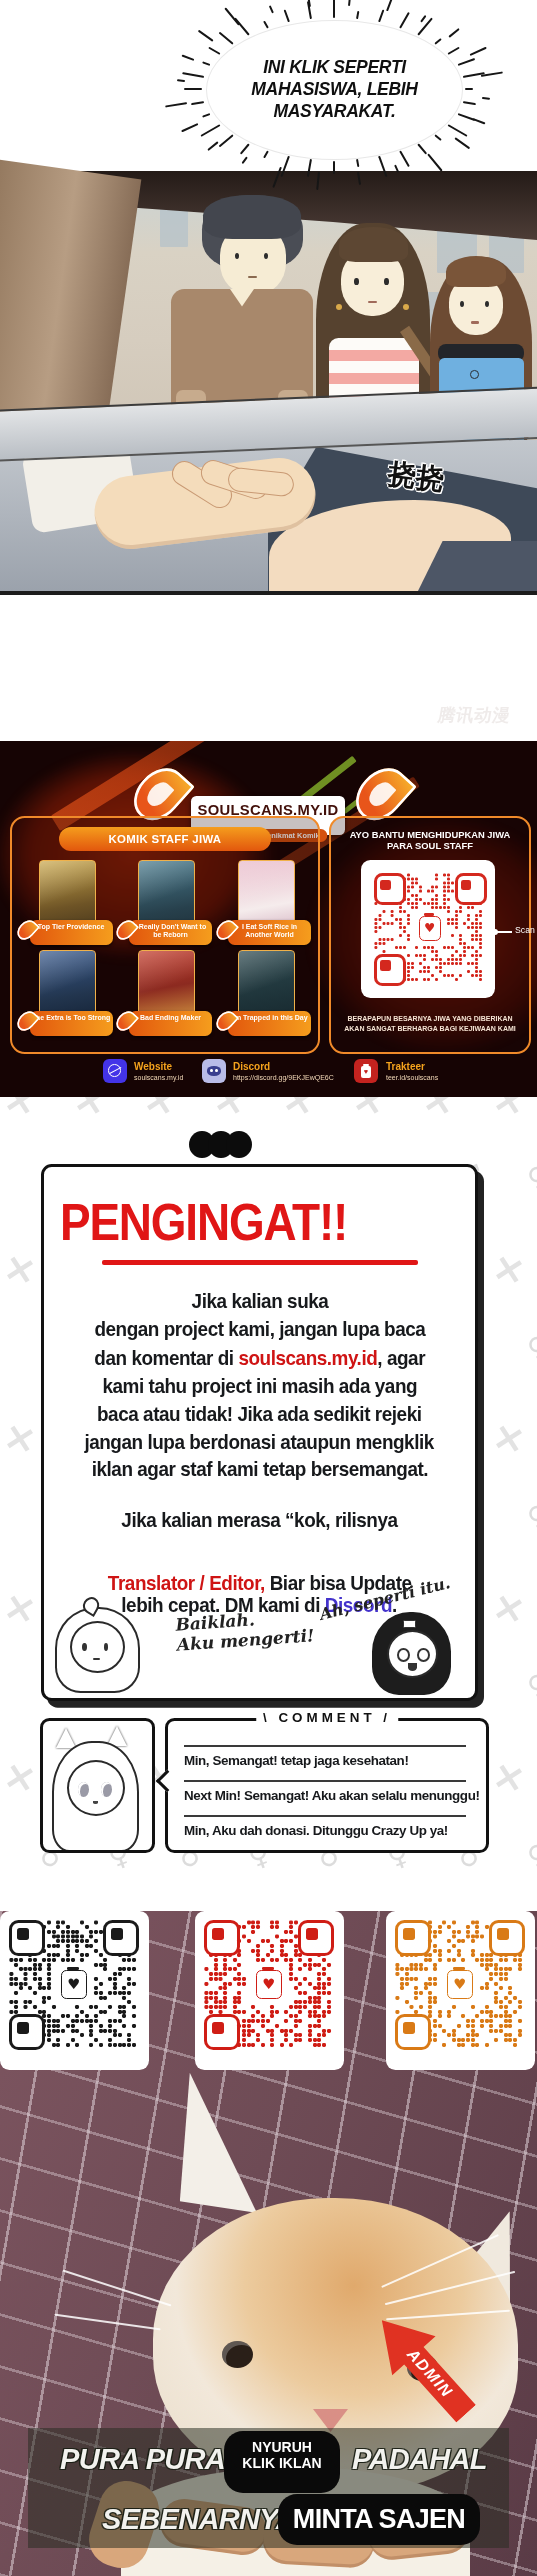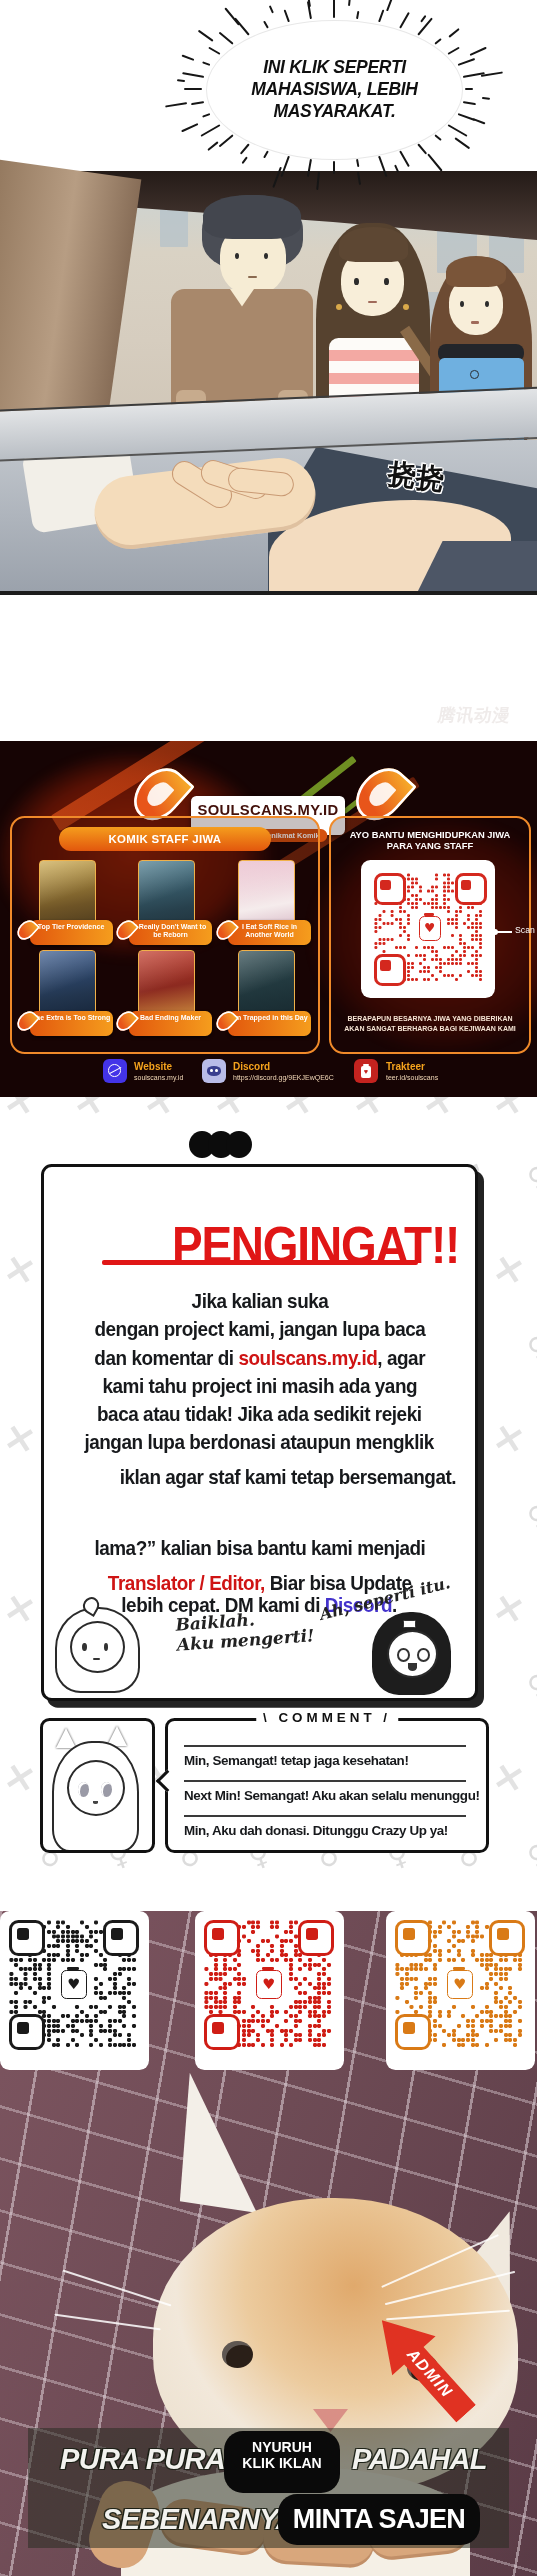--- a/index.html
+++ b/index.html
@@ -75,22 +75,22 @@
   .flabel{position:absolute;font:800 10px "Liberation Sans",sans-serif;color:#f5a31d;}
   .furl{position:absolute;font:400 7px "Liberation Sans",sans-serif;color:#f3d9b8;white-space:nowrap;}
 
   
   .reminder{left:0;top:1097px;width:537px;height:814px;background:#fff;overflow:hidden;}
   .pg{position:absolute;font:700 39px "DejaVu Sans",sans-serif;color:#e3e3e3;transform:rotate(12deg);}
   .pg2{font-size:28px;color:#dcdcdc;transform:rotate(-20deg);}
   .dot3{position:absolute;width:25.5px;height:27px;border-radius:50%;background:#0c0c0c;}
   .rem-card{left:41px;top:67px;width:431px;height:531px;background:#fff;border:3.4px solid #111;
     border-radius:10.7px;box-shadow:6px 6.7px 0 rgba(10,10,10,.9);z-index:2;}
-  .rem-title{position:absolute;left:0;top:25.5px;width:100%;text-align:right;
-    font:800 51px "Liberation Sans",sans-serif;color:#e01616;letter-spacing:-1.3px;margin-top:23px;}
+  .rem-title{position:absolute;left:0;top:25.5px;width:100%;text-align:left;
+    font:800 51px "Liberation Sans",sans-serif;color:#e01616;letter-spacing:-1.3px;}
   .rem-underline{position:absolute;left:58px;top:93px;width:316px;height:4.7px;background:#e01616;border-radius:2px;}
   .pline{position:absolute;left:0;width:100%;text-align:center;font:800 21px "Liberation Sans",sans-serif;
     color:#17191c;letter-spacing:-0.5px;white-space:nowrap;}
   .red{color:#cf1414;} .blue{color:#4433cc;}
   .hand{font:italic 600 17px "DejaVu Serif",serif;color:#222;}
   .chibi-face{position:absolute;background:#fff;border:2px solid #2a2a2a;border-radius:50%;}
   .chibi-hair{position:absolute;background:#fff;border:2px solid #2a2a2a;}
   .chibi-hair.dark{background:#1d1d1d;border-color:#1d1d1d;}
   .ceye{position:absolute;width:4.7px;height:8px;background:#333;border-radius:50%;}
   
@@ -300,21 +300,21 @@
       <div class="mini-flame" style="left:6.7px;top:192px;"></div>
       <div class="mini-flame" style="left:106px;top:192px;"></div>
       <div class="mini-flame" style="left:206px;top:192px;"></div>
       <div class="pill" style="left:17.5px;top:193px;">The Extra is Too Strong</div>
       <div class="pill" style="left:117px;top:193px;">Bad Ending Maker</div>
       <div class="pill" style="left:216px;top:193px;">I'm Trapped in this Day</div>
     </div>
 
     <div class="card" style="left:329px;top:75px;width:198px;height:234px;">
       <div class="donate-title" style="position:absolute;left:0;top:10.7px;width:100%;">AYO BANTU MENGHIDUPKAN JIWA</div>
-      <div class="donate-title" style="position:absolute;left:0;top:22px;width:100%;">PARA YANG STAFF</div>
+      <div class="donate-title" style="position:absolute;left:0;top:22px;width:100%;">PARA SOUL STAFF</div>
       <div class="qrbox" style="left:29.6px;top:42px;width:134px;height:138px;">
           <div class="qdot" style="height: 3px; width: 3px; left: 0px; top: 0px; box-shadow: rgb(212, 40, 30) 46px 13.4px 0px 0px, rgb(212, 40, 30) 74px 13.4px 0px 0px, rgb(212, 40, 30) 82px 13.4px 0px 0px, rgb(212, 40, 30) 86px 13.4px 0px 0px, rgb(212, 40, 30) 42px 17.5px 0px 0px, rgb(212, 40, 30) 46px 17.5px 0px 0px, rgb(212, 40, 30) 50px 17.5px 0px 0px, rgb(212, 40, 30) 54px 17.5px 0px 0px, rgb(212, 40, 30) 74px 17.5px 0px 0px, rgb(212, 40, 30) 86px 17.5px 0px 0px, rgb(212, 40, 30) 42px 21.5px 0px 0px, rgb(212, 40, 30) 50px 21.5px 0px 0px, rgb(212, 40, 30) 54px 21.5px 0px 0px, rgb(212, 40, 30) 82px 21.5px 0px 0px, rgb(212, 40, 30) 86px 21.5px 0px 0px, rgb(212, 40, 30) 90px 21.5px 0px 0px, rgb(212, 40, 30) 46px 25.5px 0px 0px, rgb(212, 40, 30) 50px 25.5px 0px 0px, rgb(212, 40, 30) 58px 25.5px 0px 0px, rgb(212, 40, 30) 70px 25.5px 0px 0px, rgb(212, 40, 30) 74px 25.5px 0px 0px, rgb(212, 40, 30) 82px 25.5px 0px 0px, rgb(212, 40, 30) 86px 25.5px 0px 0px, rgb(212, 40, 30) 46px 29.6px 0px 0px, rgb(212, 40, 30) 58px 29.6px 0px 0px, rgb(212, 40, 30) 66px 29.6px 0px 0px, rgb(212, 40, 30) 70px 29.6px 0px 0px, rgb(212, 40, 30) 82px 29.6px 0px 0px, rgb(212, 40, 30) 86px 29.6px 0px 0px, rgb(212, 40, 30) 90px 29.6px 0px 0px, rgb(212, 40, 30) 42px 34px 0px 0px, rgb(212, 40, 30) 50px 34px 0px 0px, rgb(212, 40, 30) 54px 34px 0px 0px, rgb(212, 40, 30) 74px 34px 0px 0px, rgb(212, 40, 30) 82px 34px 0px 0px, rgb(212, 40, 30) 42px 38px 0px 0px, rgb(212, 40, 30) 46px 38px 0px 0px, rgb(212, 40, 30) 54px 38px 0px 0px, rgb(212, 40, 30) 58px 38px 0px 0px, rgb(212, 40, 30) 70px 38px 0px 0px, rgb(212, 40, 30) 74px 38px 0px 0px, rgb(212, 40, 30) 82px 38px 0px 0px, rgb(212, 40, 30) 86px 38px 0px 0px, rgb(212, 40, 30) 13.4px 42px 0px 0px, rgb(212, 40, 30) 21.5px 42px 0px 0px, rgb(212, 40, 30) 34px 42px 0px 0px, rgb(212, 40, 30) 38px 42px 0px 0px, rgb(212, 40, 30) 46px 42px 0px 0px, rgb(212, 40, 30) 50px 42px 0px 0px, rgb(212, 40, 30) 54px 42px 0px 0px, rgb(212, 40, 30) 62px 42px 0px 0px, rgb(212, 40, 30) 66px 42px 0px 0px, rgb(212, 40, 30) 70px 42px 0px 0px, rgb(212, 40, 30) 74px 42px 0px 0px, rgb(212, 40, 30) 82px 42px 0px 0px, rgb(212, 40, 30) 106px 42px 0px 0px, rgb(212, 40, 30) 110px 42px 0px 0px, rgb(212, 40, 30) 118px 42px 0px 0px, rgb(212, 40, 30) 38px 46px 0px 0px, rgb(212, 40, 30) 50px 46px 0px 0px, rgb(212, 40, 30) 54px 46px 0px 0px, rgb(212, 40, 30) 70px 46px 0px 0px, rgb(212, 40, 30) 74px 46px 0px 0px, rgb(212, 40, 30) 78px 46px 0px 0px, rgb(212, 40, 30) 82px 46px 0px 0px, rgb(212, 40, 30) 86px 46px 0px 0px, rgb(212, 40, 30) 98px 46px 0px 0px, rgb(212, 40, 30) 106px 46px 0px 0px, rgb(212, 40, 30) 110px 46px 0px 0px, rgb(212, 40, 30) 21.5px 50px 0px 0px, rgb(212, 40, 30) 29.6px 50px 0px 0px, rgb(212, 40, 30) 38px 50px 0px 0px, rgb(212, 40, 30) 42px 50px 0px 0px, rgb(212, 40, 30) 86px 50px 0px 0px, rgb(212, 40, 30) 94px 50px 0px 0px, rgb(212, 40, 30) 98px 50px 0px 0px, rgb(212, 40, 30) 118px 50px 0px 0px, rgb(212, 40, 30) 17.5px 54px 0px 0px, rgb(212, 40, 30) 29.6px 54px 0px 0px, rgb(212, 40, 30) 46px 54px 0px 0px, rgb(212, 40, 30) 94px 54px 0px 0px, rgb(212, 40, 30) 106px 54px 0px 0px, rgb(212, 40, 30) 114px 54px 0px 0px, rgb(212, 40, 30) 118px 54px 0px 0px, rgb(212, 40, 30) 13.4px 58px 0px 0px, rgb(212, 40, 30) 17.5px 58px 0px 0px, rgb(212, 40, 30) 34px 58px 0px 0px, rgb(212, 40, 30) 38px 58px 0px 0px, rgb(212, 40, 30) 46px 58px 0px 0px, rgb(212, 40, 30) 86px 58px 0px 0px, rgb(212, 40, 30) 90px 58px 0px 0px, rgb(212, 40, 30) 94px 58px 0px 0px, rgb(212, 40, 30) 106px 58px 0px 0px, rgb(212, 40, 30) 114px 58px 0px 0px, rgb(212, 40, 30) 13.4px 62px 0px 0px, rgb(212, 40, 30) 21.5px 62px 0px 0px, rgb(212, 40, 30) 25.5px 62px 0px 0px, rgb(212, 40, 30) 29.6px 62px 0px 0px, rgb(212, 40, 30) 38px 62px 0px 0px, rgb(212, 40, 30) 46px 62px 0px 0px, rgb(212, 40, 30) 86px 62px 0px 0px, rgb(212, 40, 30) 90px 62px 0px 0px, rgb(212, 40, 30) 94px 62px 0px 0px, rgb(212, 40, 30) 102px 62px 0px 0px, rgb(212, 40, 30) 110px 62px 0px 0px, rgb(212, 40, 30) 114px 62px 0px 0px, rgb(212, 40, 30) 118px 62px 0px 0px, rgb(212, 40, 30) 13.4px 66px 0px 0px, rgb(212, 40, 30) 17.5px 66px 0px 0px, rgb(212, 40, 30) 38px 66px 0px 0px, rgb(212, 40, 30) 42px 66px 0px 0px, rgb(212, 40, 30) 94px 66px 0px 0px, rgb(212, 40, 30) 106px 66px 0px 0px, rgb(212, 40, 30) 110px 66px 0px 0px, rgb(212, 40, 30) 114px 66px 0px 0px, rgb(212, 40, 30) 118px 66px 0px 0px, rgb(212, 40, 30) 13.4px 70px 0px 0px, rgb(212, 40, 30) 42px 70px 0px 0px, rgb(212, 40, 30) 114px 70px 0px 0px, rgb(212, 40, 30) 38px 74px 0px 0px, rgb(212, 40, 30) 46px 74px 0px 0px, rgb(212, 40, 30) 90px 74px 0px 0px, rgb(212, 40, 30) 98px 74px 0px 0px, rgb(212, 40, 30) 110px 74px 0px 0px, rgb(212, 40, 30) 114px 74px 0px 0px, rgb(212, 40, 30) 118px 74px 0px 0px, rgb(212, 40, 30) 17.5px 78px 0px 0px, rgb(212, 40, 30) 21.5px 78px 0px 0px, rgb(212, 40, 30) 25.5px 78px 0px 0px, rgb(212, 40, 30) 29.6px 78px 0px 0px, rgb(212, 40, 30) 46px 78px 0px 0px, rgb(212, 40, 30) 98px 78px 0px 0px, rgb(212, 40, 30) 110px 78px 0px 0px, rgb(212, 40, 30) 114px 78px 0px 0px, rgb(212, 40, 30) 118px 78px 0px 0px, rgb(212, 40, 30) 13.4px 82px 0px 0px, rgb(212, 40, 30) 17.5px 82px 0px 0px, rgb(212, 40, 30) 21.5px 82px 0px 0px, rgb(212, 40, 30) 98px 82px 0px 0px, rgb(212, 40, 30) 102px 82px 0px 0px, rgb(212, 40, 30) 118px 82px 0px 0px, rgb(212, 40, 30) 13.4px 86px 0px 0px, rgb(212, 40, 30) 34px 86px 0px 0px, rgb(212, 40, 30) 38px 86px 0px 0px, rgb(212, 40, 30) 42px 86px 0px 0px, rgb(212, 40, 30) 54px 86px 0px 0px, rgb(212, 40, 30) 62px 86px 0px 0px, rgb(212, 40, 30) 66px 86px 0px 0px, rgb(212, 40, 30) 70px 86px 0px 0px, rgb(212, 40, 30) 82px 86px 0px 0px, rgb(212, 40, 30) 86px 86px 0px 0px, rgb(212, 40, 30) 90px 86px 0px 0px, rgb(212, 40, 30) 102px 86px 0px 0px, rgb(212, 40, 30) 106px 86px 0px 0px, rgb(212, 40, 30) 110px 86px 0px 0px, rgb(212, 40, 30) 118px 86px 0px 0px, rgb(212, 40, 30) 21.5px 90px 0px 0px, rgb(212, 40, 30) 70px 90px 0px 0px, rgb(212, 40, 30) 74px 90px 0px 0px, rgb(212, 40, 30) 94px 90px 0px 0px, rgb(212, 40, 30) 102px 90px 0px 0px, rgb(212, 40, 30) 114px 90px 0px 0px, rgb(212, 40, 30) 46px 94px 0px 0px, rgb(212, 40, 30) 54px 94px 0px 0px, rgb(212, 40, 30) 58px 94px 0px 0px, rgb(212, 40, 30) 62px 94px 0px 0px, rgb(212, 40, 30) 74px 94px 0px 0px, rgb(212, 40, 30) 90px 94px 0px 0px, rgb(212, 40, 30) 98px 94px 0px 0px, rgb(212, 40, 30) 102px 94px 0px 0px, rgb(212, 40, 30) 110px 94px 0px 0px, rgb(212, 40, 30) 114px 94px 0px 0px, rgb(212, 40, 30) 118px 94px 0px 0px, rgb(212, 40, 30) 62px 98px 0px 0px, rgb(212, 40, 30) 70px 98px 0px 0px, rgb(212, 40, 30) 74px 98px 0px 0px, rgb(212, 40, 30) 78px 98px 0px 0px, rgb(212, 40, 30) 86px 98px 0px 0px, rgb(212, 40, 30) 90px 98px 0px 0px, rgb(212, 40, 30) 94px 98px 0px 0px, rgb(212, 40, 30) 98px 98px 0px 0px, rgb(212, 40, 30) 114px 98px 0px 0px, rgb(212, 40, 30) 42px 102px 0px 0px, rgb(212, 40, 30) 46px 102px 0px 0px, rgb(212, 40, 30) 50px 102px 0px 0px, rgb(212, 40, 30) 58px 102px 0px 0px, rgb(212, 40, 30) 78px 102px 0px 0px, rgb(212, 40, 30) 82px 102px 0px 0px, rgb(212, 40, 30) 86px 102px 0px 0px, rgb(212, 40, 30) 90px 102px 0px 0px, rgb(212, 40, 30) 94px 102px 0px 0px, rgb(212, 40, 30) 98px 102px 0px 0px, rgb(212, 40, 30) 106px 102px 0px 0px, rgb(212, 40, 30) 110px 102px 0px 0px, rgb(212, 40, 30) 114px 102px 0px 0px, rgb(212, 40, 30) 42px 106px 0px 0px, rgb(212, 40, 30) 46px 106px 0px 0px, rgb(212, 40, 30) 50px 106px 0px 0px, rgb(212, 40, 30) 62px 106px 0px 0px, rgb(212, 40, 30) 66px 106px 0px 0px, rgb(212, 40, 30) 74px 106px 0px 0px, rgb(212, 40, 30) 78px 106px 0px 0px, rgb(212, 40, 30) 114px 106px 0px 0px, rgb(212, 40, 30) 42px 110px 0px 0px, rgb(212, 40, 30) 46px 110px 0px 0px, rgb(212, 40, 30) 58px 110px 0px 0px, rgb(212, 40, 30) 62px 110px 0px 0px, rgb(212, 40, 30) 66px 110px 0px 0px, rgb(212, 40, 30) 78px 110px 0px 0px, rgb(212, 40, 30) 106px 110px 0px 0px, rgb(212, 40, 30) 114px 110px 0px 0px, rgb(212, 40, 30) 118px 110px 0px 0px, rgb(212, 40, 30) 42px 114px 0px 0px, rgb(212, 40, 30) 46px 114px 0px 0px, rgb(212, 40, 30) 70px 114px 0px 0px, rgb(212, 40, 30) 82px 114px 0px 0px, rgb(212, 40, 30) 86px 114px 0px 0px, rgb(212, 40, 30) 90px 114px 0px 0px, rgb(212, 40, 30) 98px 114px 0px 0px, rgb(212, 40, 30) 110px 114px 0px 0px, rgb(212, 40, 30) 114px 114px 0px 0px, rgb(212, 40, 30) 118px 114px 0px 0px, rgb(212, 40, 30) 42px 118px 0px 0px, rgb(212, 40, 30) 46px 118px 0px 0px, rgb(212, 40, 30) 50px 118px 0px 0px, rgb(212, 40, 30) 54px 118px 0px 0px, rgb(212, 40, 30) 62px 118px 0px 0px, rgb(212, 40, 30) 66px 118px 0px 0px, rgb(212, 40, 30) 74px 118px 0px 0px, rgb(212, 40, 30) 94px 118px 0px 0px, rgb(212, 40, 30) 118px 118px 0px 0px;"></div>
           <div class="qf" style="left: 13.4px; top: 13.4px; height: 26px; width: 26px; border: 3px solid rgb(212, 40, 30);"></div>
           <div class="qfi" style="left: 19.7px; top: 19.7px; height: 10.5px; width: 10.5px; background: rgb(212, 40, 30);"></div>
           <div class="qf" style="left: 94px; top: 13.4px; height: 26px; width: 26px; border: 3px solid rgb(212, 40, 30);"></div>
           <div class="qfi" style="left: 100px; top: 19.7px; height: 10.5px; width: 10.5px; background: rgb(212, 40, 30);"></div>
           <div class="qf" style="left: 13.4px; top: 94px; height: 26px; width: 26px; border: 3px solid rgb(212, 40, 30);"></div>
           <div class="qfi" style="left: 19.7px; top: 100px; height: 10.5px; width: 10.5px; background: rgb(212, 40, 30);"></div>
           <div class="qicon" style="width: 20px; height: 23px; left: 58px; top: 56px; border: 1.3px solid rgb(212, 40, 30); color: rgb(212, 40, 30); font: 700 12.5px / 22px &quot;DejaVu Sans&quot;, sans-serif;">♥</div>
           <div style="position: absolute; width: 10px; height: 2.7px; background: rgb(212, 40, 30); border-radius: 1.3px; left: 63px; top: 53px;"></div>
@@ -441,23 +441,23 @@
     <div class="abs rem-card">
       <div class="rem-title"><span class="cx">PENGINGAT!!</span></div>
       <div class="rem-underline"></div>
 
       <div class="pline" style="top:122px;"><span class="cx">Jika kalian suka</span></div>
       <div class="pline" style="top:150px;"><span class="cx">dengan project kami, jangan lupa baca</span></div>
       <div class="pline" style="top:179px;"><span class="cx"><span>dan komentar di </span><span class="red">soulscans.my.id</span><span>, agar</span></span></div>
       <div class="pline" style="top:207px;"><span class="cx">kami tahu project ini masih ada yang</span></div>
       <div class="pline" style="top:235px;"><span class="cx">baca atau tidak! Jika ada sedikit rejeki</span></div>
       <div class="pline" style="top:263px;"><span class="cx">jangan lupa berdonasi ataupun mengklik</span></div>
-      <div class="pline" style="top:298px;text-align:right;"><span class="cx">iklan agar staf kami tetap bersemangat.</span></div>
-
-      <div class="pline" style="top:369px;"><span class="cx">lama?” kalian bisa bantu kami menjadi</span></div>
+      <div class="pline" style="top:290px;"><span class="cx">iklan agar staf kami tetap bersemangat.</span></div>
+
+      <div class="pline" style="top:341px;"><span class="cx">Jika kalian merasa “kok, rilisnya</span></div>
       <div class="pline" style="top:404px;text-decoration:underline;"><span class="cx"><span class="red">Translator / Editor,</span><span> Biar bisa Update</span></span></div>
       <div class="pline" style="top:426px;"><span class="cx"><span>lebih cepat. DM kami di </span><span class="blue">Discord</span><span>.</span></span></div>
 
       <div class="abs" style="left:4px;top:435px;width:118px;height:91px;">
         <div class="chibi-hair" style="left:6.7px;top:5.4px;width:81px;height:82px;border-radius:48% 48% 30% 30%;"></div>
         <div class="chibi-face" style="left:21.5px;top:19px;width:51px;height:48px;">
           <div class="ceye" style="left:10.7px;top:20px;"></div>
           <div class="ceye" style="left:32px;top:20px;"></div>
           <div style="position:absolute;left:21.5px;top:35px;width:6.7px;height:2px;background:#333;border-radius:1.3px;"></div>
         </div>

